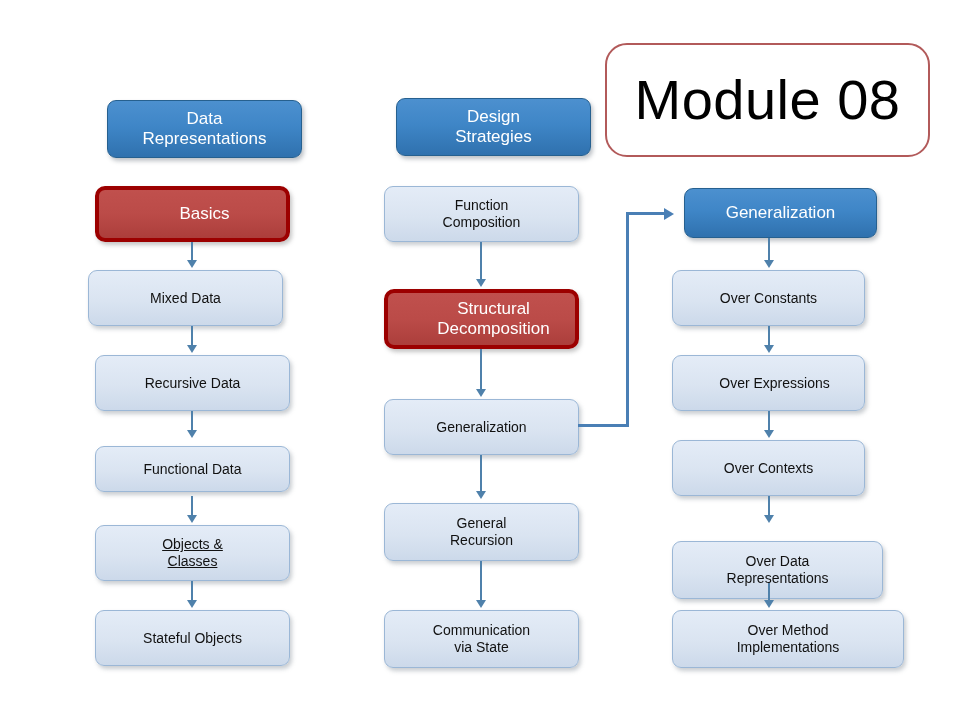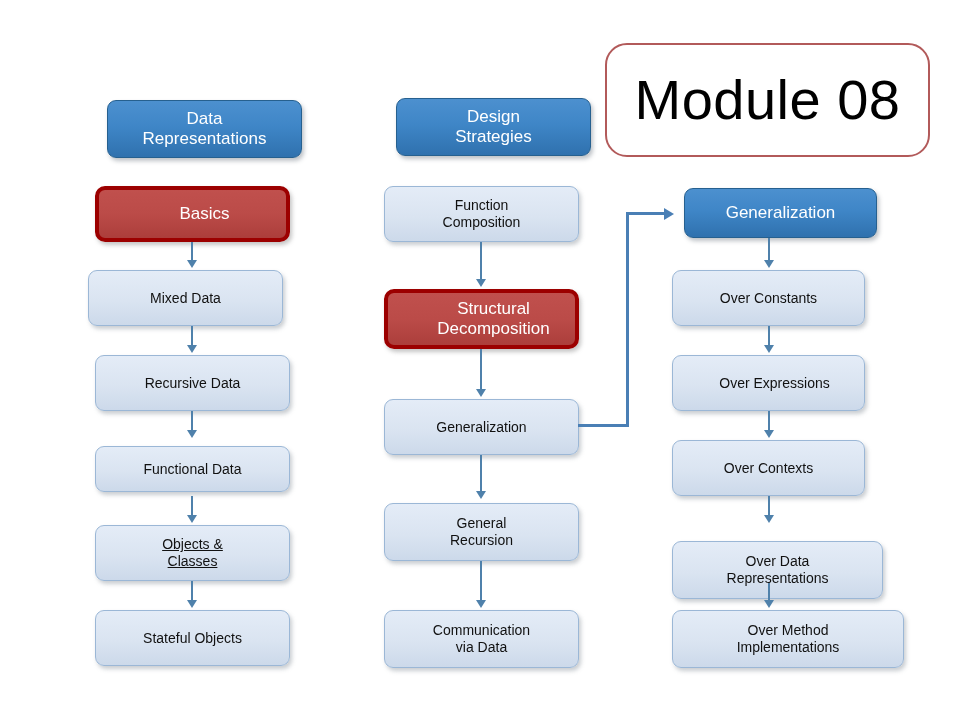--- a/index.html
+++ b/index.html
@@ -209,21 +209,21 @@
 Recursion</span>
   </div>
 
   <div class="conn">
     <div class="conn-line" style="left:480px; top:561px; width:2px; height:41px;"></div>
     <div class="arrow-head down" style="left:476px; top:600px;"></div>
   </div>
 
   <div class="node plain" style="left:384px; top:610px; width:195px; height:58px;">
     <span class="label">Communication
-via Data</span>
+via State</span>
   </div>
 
   <div class="conn">
 
     <div class="elbow-seg" style="left:578px; top:424px; width:51px; height:3px;"></div>
 
     <div class="elbow-seg" style="left:626px; top:212px; width:3px; height:215px;"></div>
 
     <div class="elbow-seg" style="left:626px; top:212px; width:40px; height:3px;"></div>
     <div class="arrow-head right" style="left:664px; top:208px;"></div>

